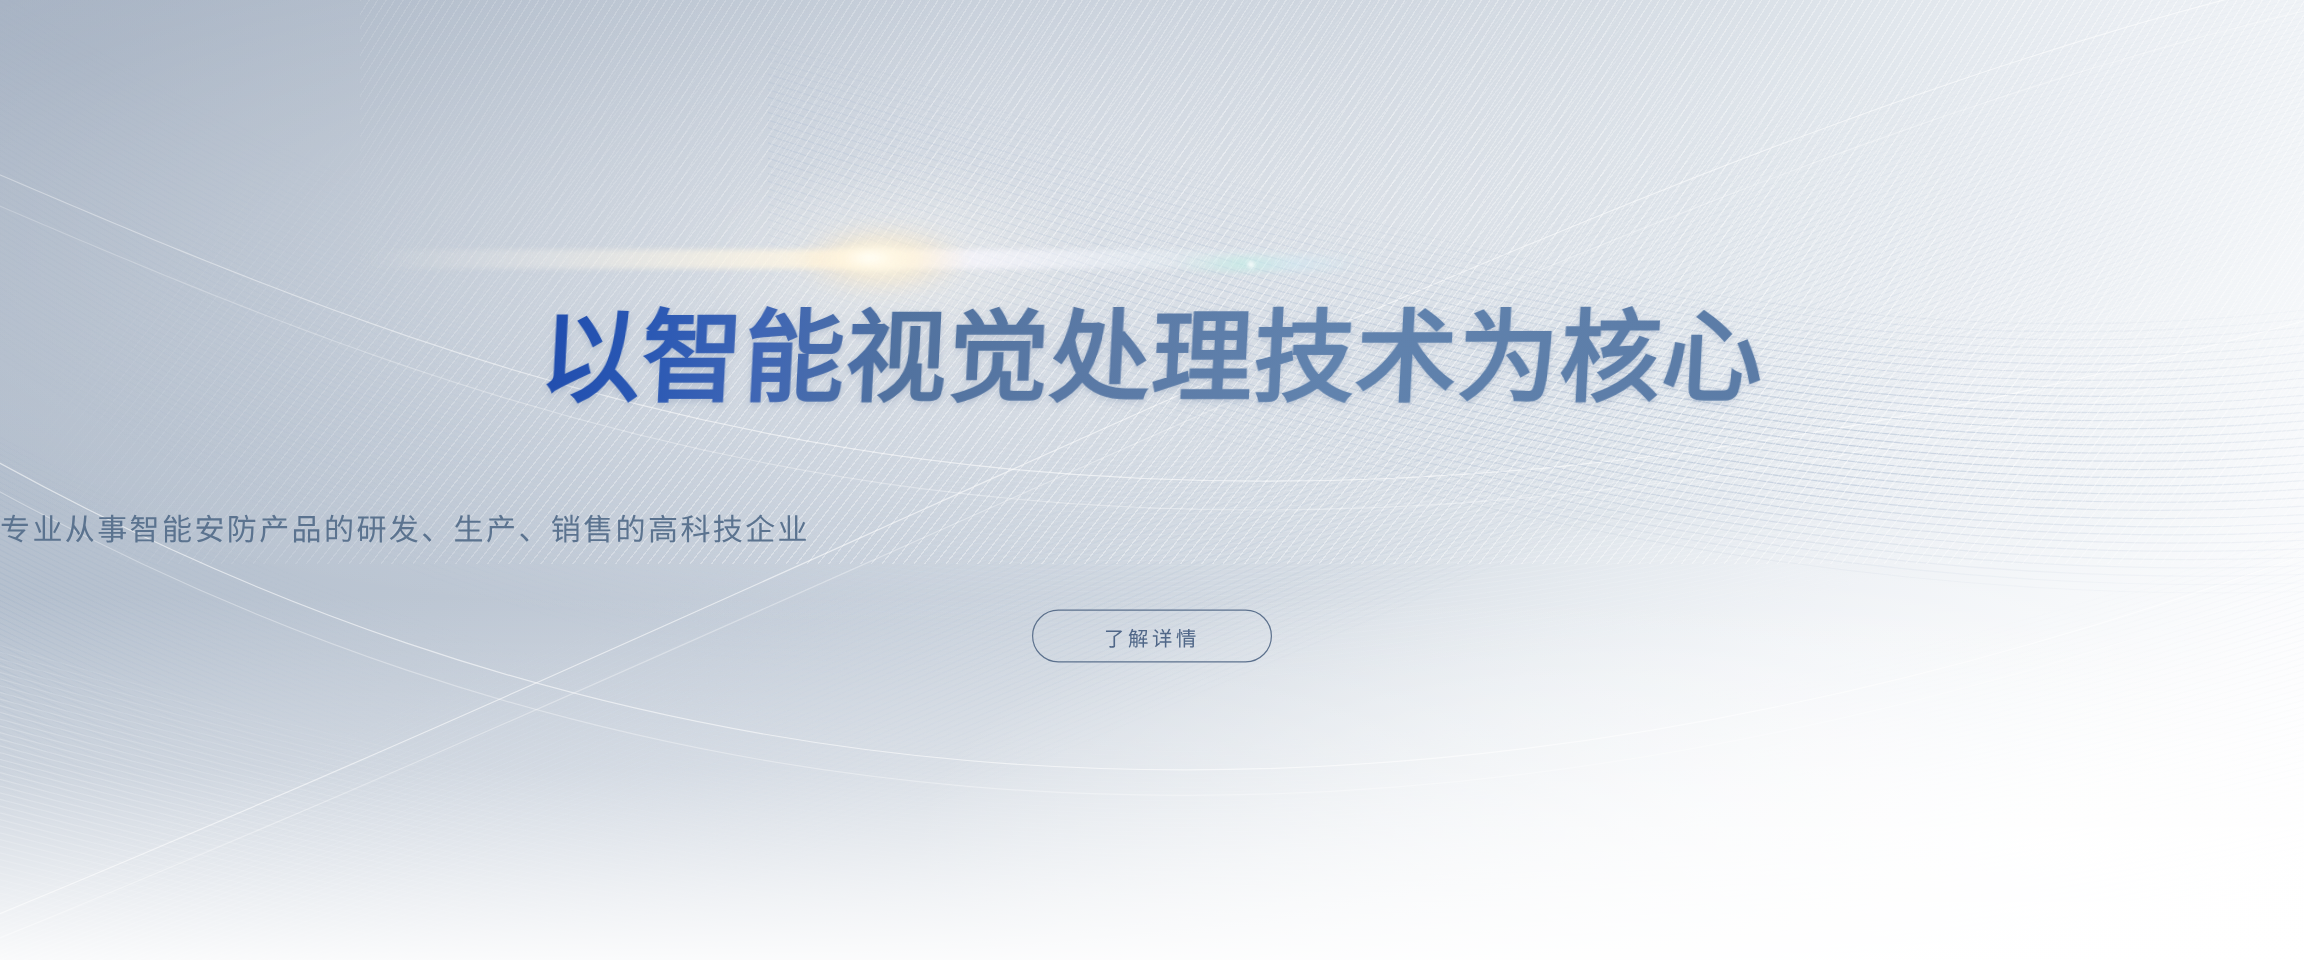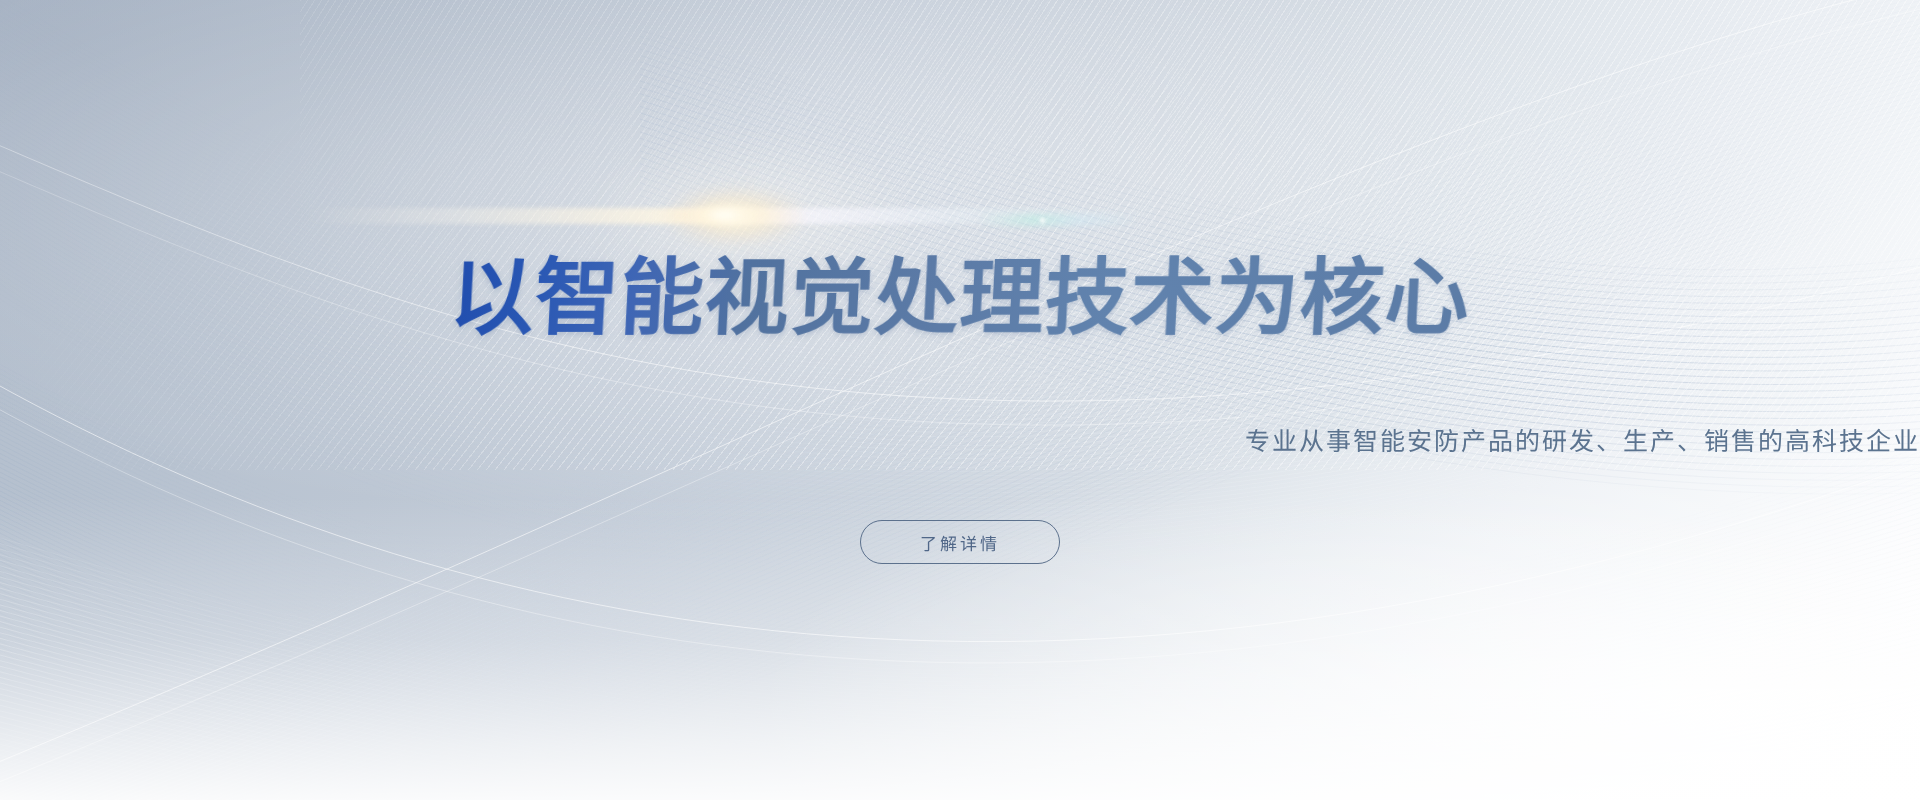--- a/index.html
+++ b/index.html
@@ -162,32 +162,32 @@
     -webkit-background-clip:text;
             background-clip:text;
     color:transparent;
     -webkit-text-fill-color:transparent;
     filter:drop-shadow(0 2px 3px rgba(70,95,140,0.22));
     transform:skewX(-3deg);
   }
 
   .subtitle{
     position:absolute;top:400px;left:0;width:1920px;
-    text-align:right;
+    text-align:left;
     font-family:"DejaVu Sans","Liberation Sans",sans-serif;
     font-size:25px;
     line-height:34px;
     font-weight:400;
     letter-spacing:2px;
     color:#5b738f;
     white-space:nowrap;
   }
 
   .cta-wrap{
-    position:absolute;top:520px;left:0;width:1920px;
+    position:absolute;top:508px;left:0;width:1920px;
     display:flex;justify-content:center;
   }
   .cta-btn{
     display:inline-flex;align-items:center;justify-content:center;
     width:200px;height:44px;
     border:1px solid #5c718d;
     border-radius:22px;
     background:transparent;
     color:#4f6party;
     color:#506788;

